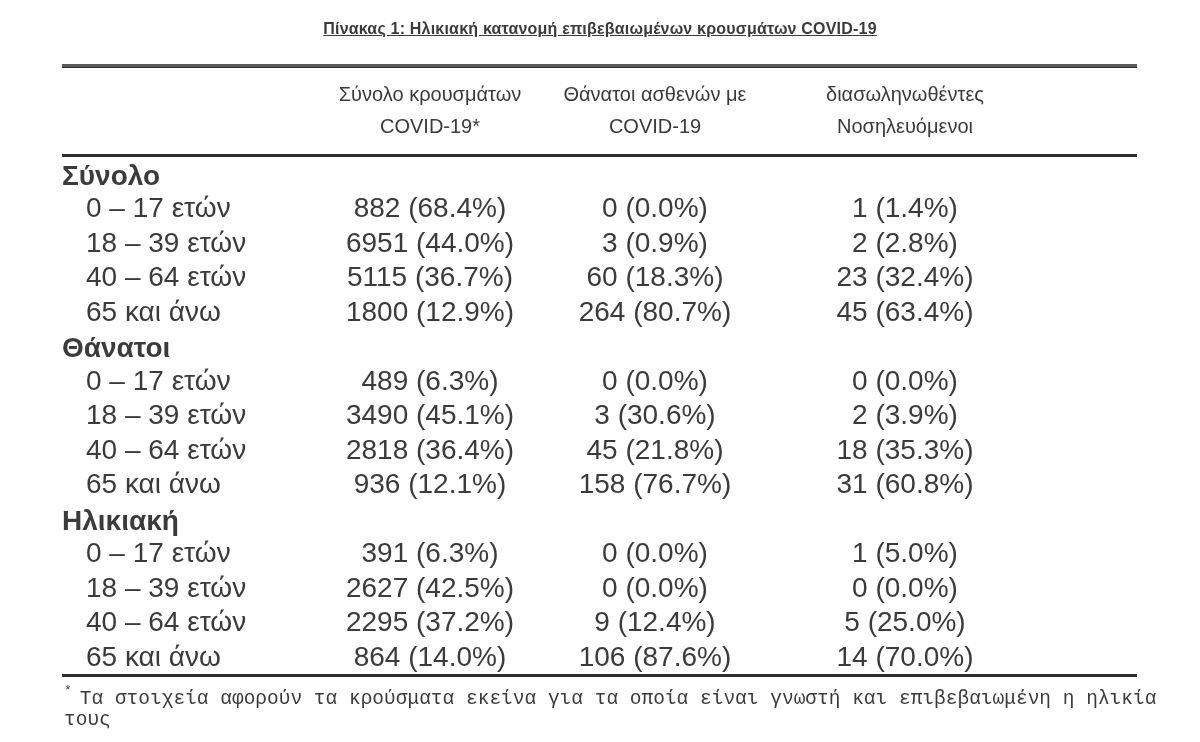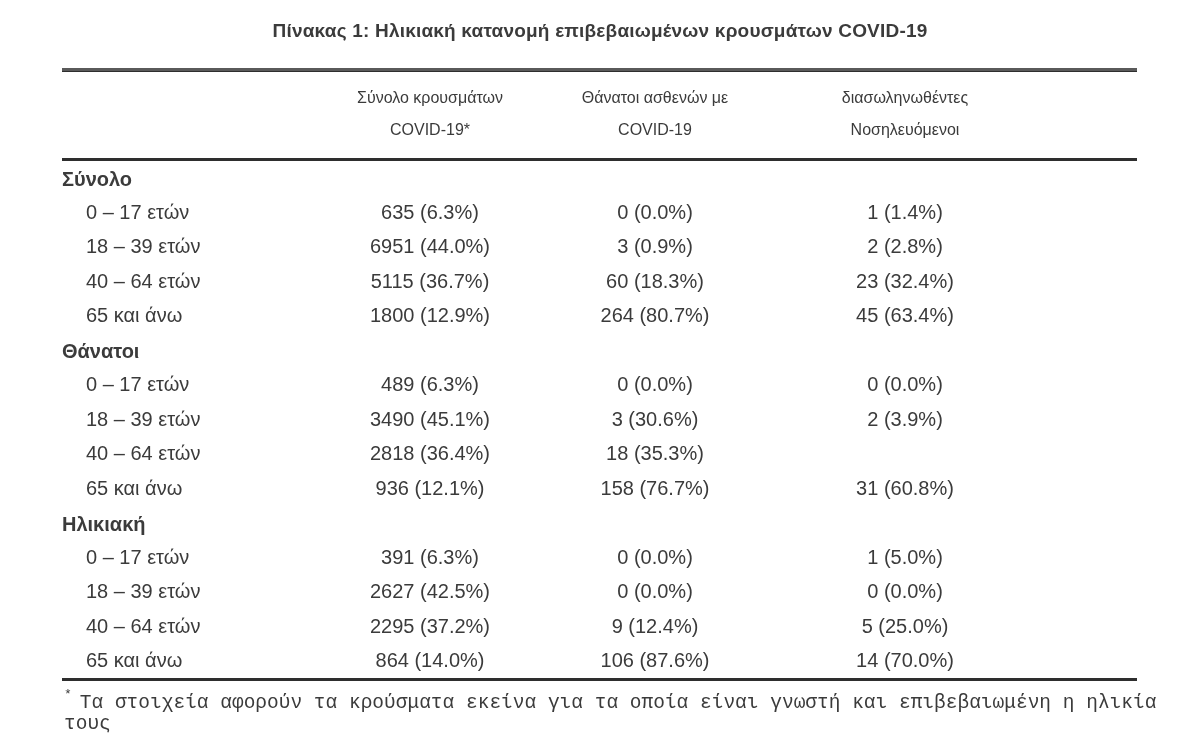--- a/index.html
+++ b/index.html
@@ -6,48 +6,49 @@
   html, body { background: #ffffff; }
   body {
     width: 1200px; height: 742px;
     font-family: "Liberation Sans", sans-serif;
     color: #3b3b3b;
     overflow: hidden;
   }
   .title {
     padding-top: 20px;
     text-align: center;
-    font-size: 19px;
+    font-size: 16px;
     font-weight: bold;
     letter-spacing: 0.2px;
+    text-decoration: underline;
   }
   .tablewrap {
     width: 1075px;
     margin-left: 62px;
     margin-top: 26px;
   }
   .rule-top    { height: 4px;  background: #5a5a5a; border-bottom: 1px solid #2e2e2e; }
   .rule-mid    { height: 2.5px; background: #2e2e2e; }
   .rule-bottom { height: 2.5px; background: #2e2e2e; }
   .grid {
     display: grid;
     grid-template-columns: 250px 236px 214px 286px;
     width: 986px;
   }
   .header-row {
     padding: 10px 0 12px 0;
-    font-size: 16px;
+    font-size: 20px;
     line-height: 32px;
   }
   .hcell { text-align: center; }
   .hline { display: block; }
   .row {
     height: 34.5px;
     align-items: center;
-    font-size: 20px;
+    font-size: 28px;
   }
   .row.section { font-weight: bold; padding-top: 3px; }
   .cell.age { padding-left: 24px; }
   .cell.num { text-align: center; }
   .footnote {
     margin-left: 64px;
     margin-top: 8px;
     font-size: 19.5px;
     font-family: Liberation Mono, monospace;
   }
@@ -82,21 +83,21 @@
     </div>
   </div>
 
   <div class="rule-mid"></div>
 
   <div class="grid row section">
     <div class="cell">Σύνολο</div>
   </div>
   <div class="grid row">
     <div class="cell age">0 – 17 ετών</div>
-    <div class="cell num">635 (6.3%)</div>
+    <div class="cell num">882 (68.4%)</div>
     <div class="cell num">0 (0.0%)</div>
     <div class="cell num">1 (1.4%)</div>
   </div>
   <div class="grid row">
     <div class="cell age">18 – 39 ετών</div>
     <div class="cell num">6951 (44.0%)</div>
     <div class="cell num">3 (0.9%)</div>
     <div class="cell num">2 (2.8%)</div>
   </div>
   <div class="grid row">
@@ -123,20 +124,21 @@
   </div>
   <div class="grid row">
     <div class="cell age">18 – 39 ετών</div>
     <div class="cell num">3490 (45.1%)</div>
     <div class="cell num">3 (30.6%)</div>
     <div class="cell num">2 (3.9%)</div>
   </div>
   <div class="grid row">
     <div class="cell age">40 – 64 ετών</div>
     <div class="cell num">2818 (36.4%)</div>
+    <div class="cell num">45 (21.8%)</div>
     <div class="cell num">18 (35.3%)</div>
   </div>
   <div class="grid row">
     <div class="cell age">65 και άνω</div>
     <div class="cell num">936 (12.1%)</div>
     <div class="cell num">158 (76.7%)</div>
     <div class="cell num">31 (60.8%)</div>
   </div>
 
   <div class="grid row section">

